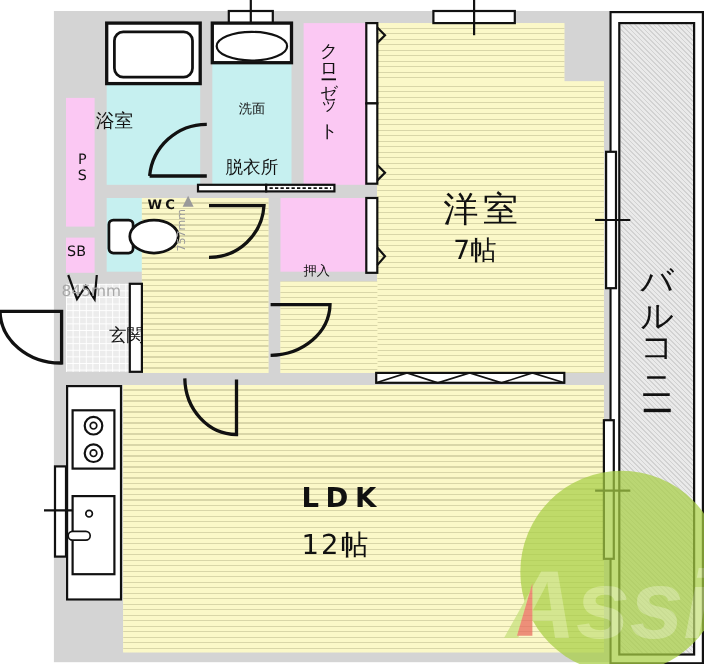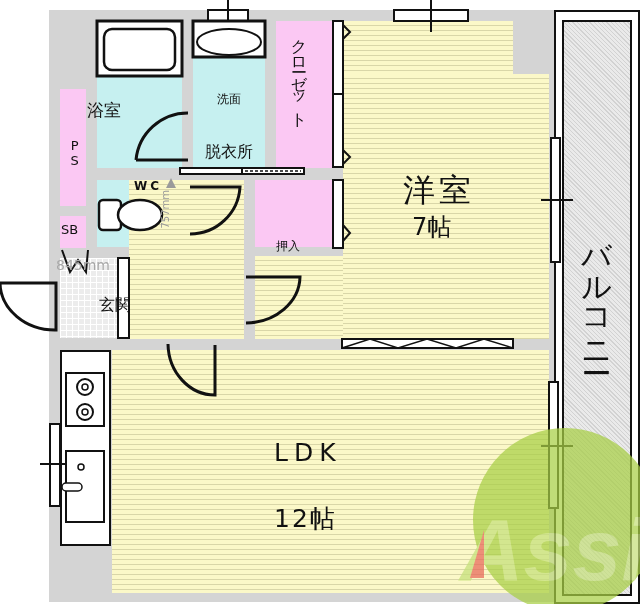--- a/index.html
+++ b/index.html
@@ -128,15 +128,15 @@
 <div class="abs label vtext" style="left:289px;top:28px;font-size:16px;">クローゼット</div>
 <div class="abs label" style="left:403px;top:170px;font-size:32px;letter-spacing:4px;">洋室</div>
 <div class="abs label" style="left:412px;top:212px;font-size:24px;">7帖</div>
 <div class="abs label" style="left:276px;top:191px;font-size:12px;margin-top:48px;">押入</div>
 <div class="abs label" style="left:134px;top:179px;font-size:12px;letter-spacing:3px;font-weight:bold;">WC</div>
 <div class="abs label" style="left:160px;top:190px;font-size:10px;color:#9a9a9a;writing-mode:vertical-rl;transform:rotate(180deg);">757mm</div>
 <div class="abs label vtext" style="left:66px;top:138px;font-size:13px;">PS</div>
 <div class="abs label" style="left:61px;top:222px;font-size:13px;">SB</div>
 <div class="abs label" style="left:56px;top:257px;font-size:14px;color:#a8a8a8;">845mm</div>
 <div class="abs label" style="left:67px;top:295px;font-size:16px;margin-left:32px;">玄関</div>
-<div class="abs label" style="left:274px;top:437px;font-size:25px;letter-spacing:6px;">LDK</div>
-<div class="abs label" style="left:274px;top:480px;font-size:25px;letter-spacing:2px;margin-top:23px;">12帖</div>
+<div class="abs label" style="left:274px;top:437px;font-size:25px;letter-spacing:6px;font-weight:bold;">LDK</div>
+<div class="abs label" style="left:274px;top:480px;font-size:25px;letter-spacing:2px;">12帖</div>
 <div class="abs label vtext" style="left:578px;top:222px;font-size:30px;">バルコニー</div>
 
 </body></html>

